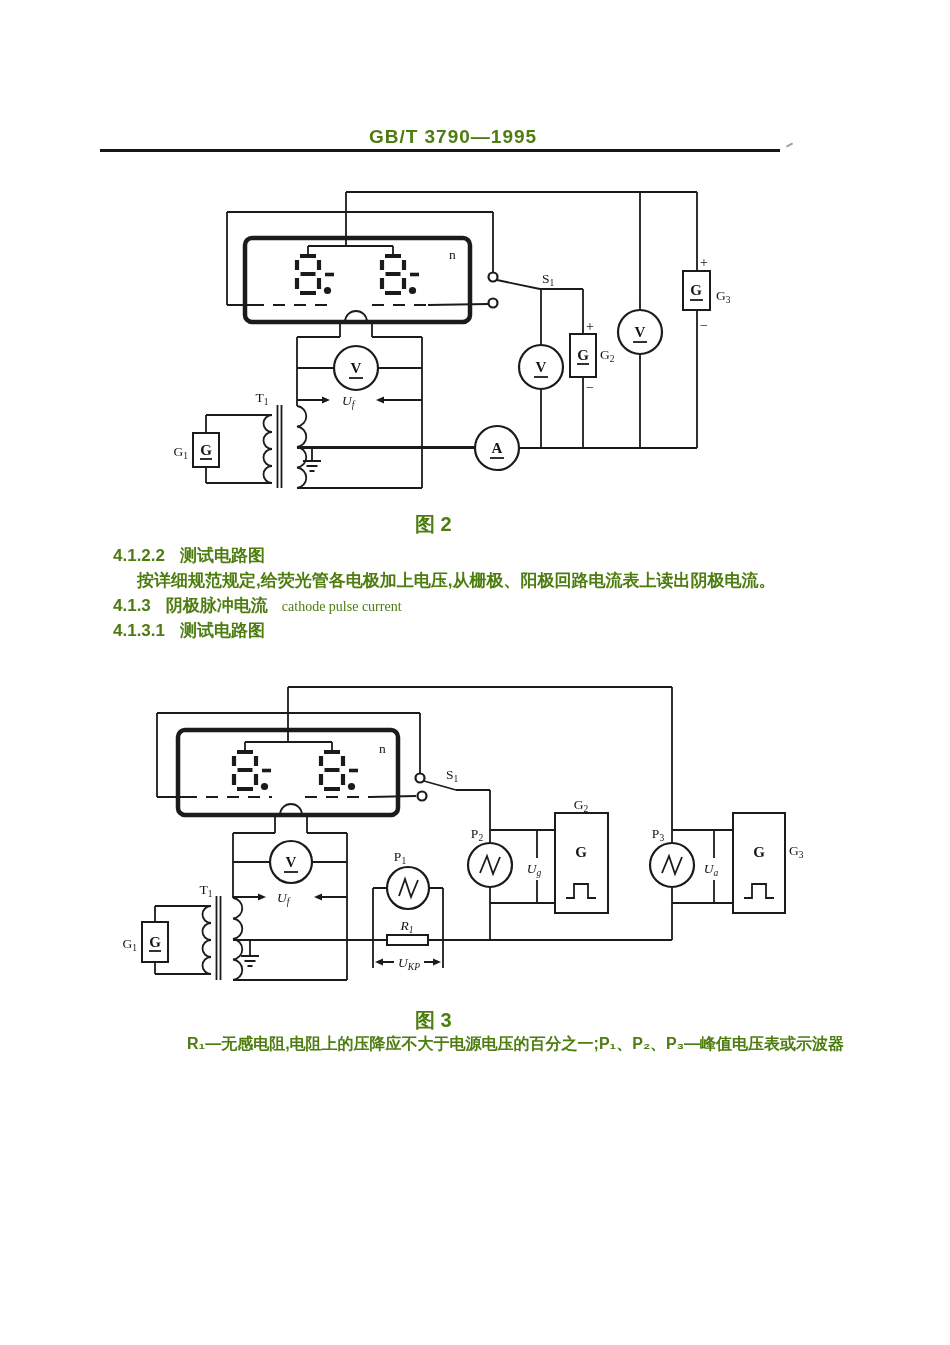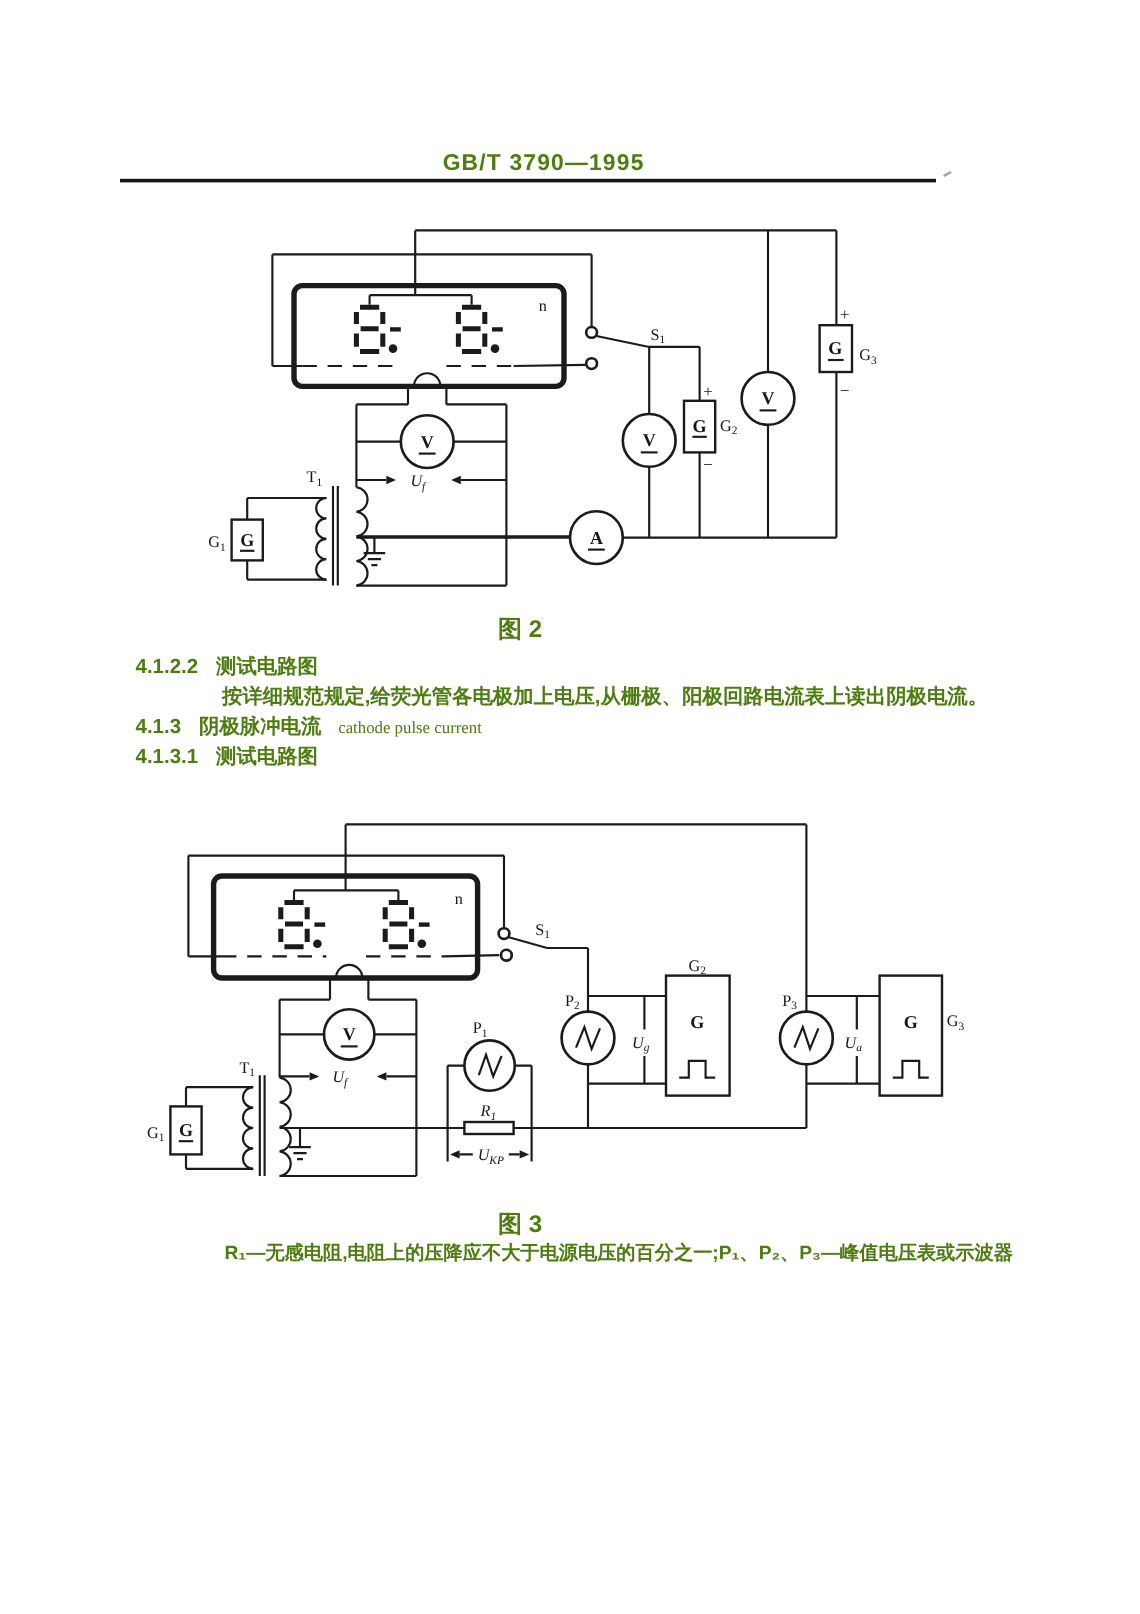--- a/index.html
+++ b/index.html
@@ -251,21 +251,21 @@
       </g>
     </g>
   </svg>
 
   <div class="abs caption" style="left:415px;top:511px;width:74px;">图 2</div>
 
   <div class="abs cnh" style="left:113px;top:544px;">
     <span>4.1.2.2</span><span class="gap16">测试电路图</span>
   </div>
 
-  <div class="abs cnh" style="left:137px;top:569px;width:625px;margin-left:48px;">按详细规范规定,给荧光管各电极加上电压,从栅极、阳极回路电流表上读出阴极电流。</div>
+  <div class="abs cnh" style="left:137px;top:569px;width:625px;">按详细规范规定,给荧光管各电极加上电压,从栅极、阳极回路电流表上读出阴极电流。</div>
 
   <div class="abs cnh" style="left:113px;top:594px;">
     <span>4.1.3</span><span class="gap16">阴极脉冲电流</span><span class="en gap14">cathode pulse current</span>
   </div>
 
   <div class="abs cnh" style="left:113px;top:619px;">
     <span>4.1.3.1</span><span class="gap16">测试电路图</span>
   </div>
 
 

